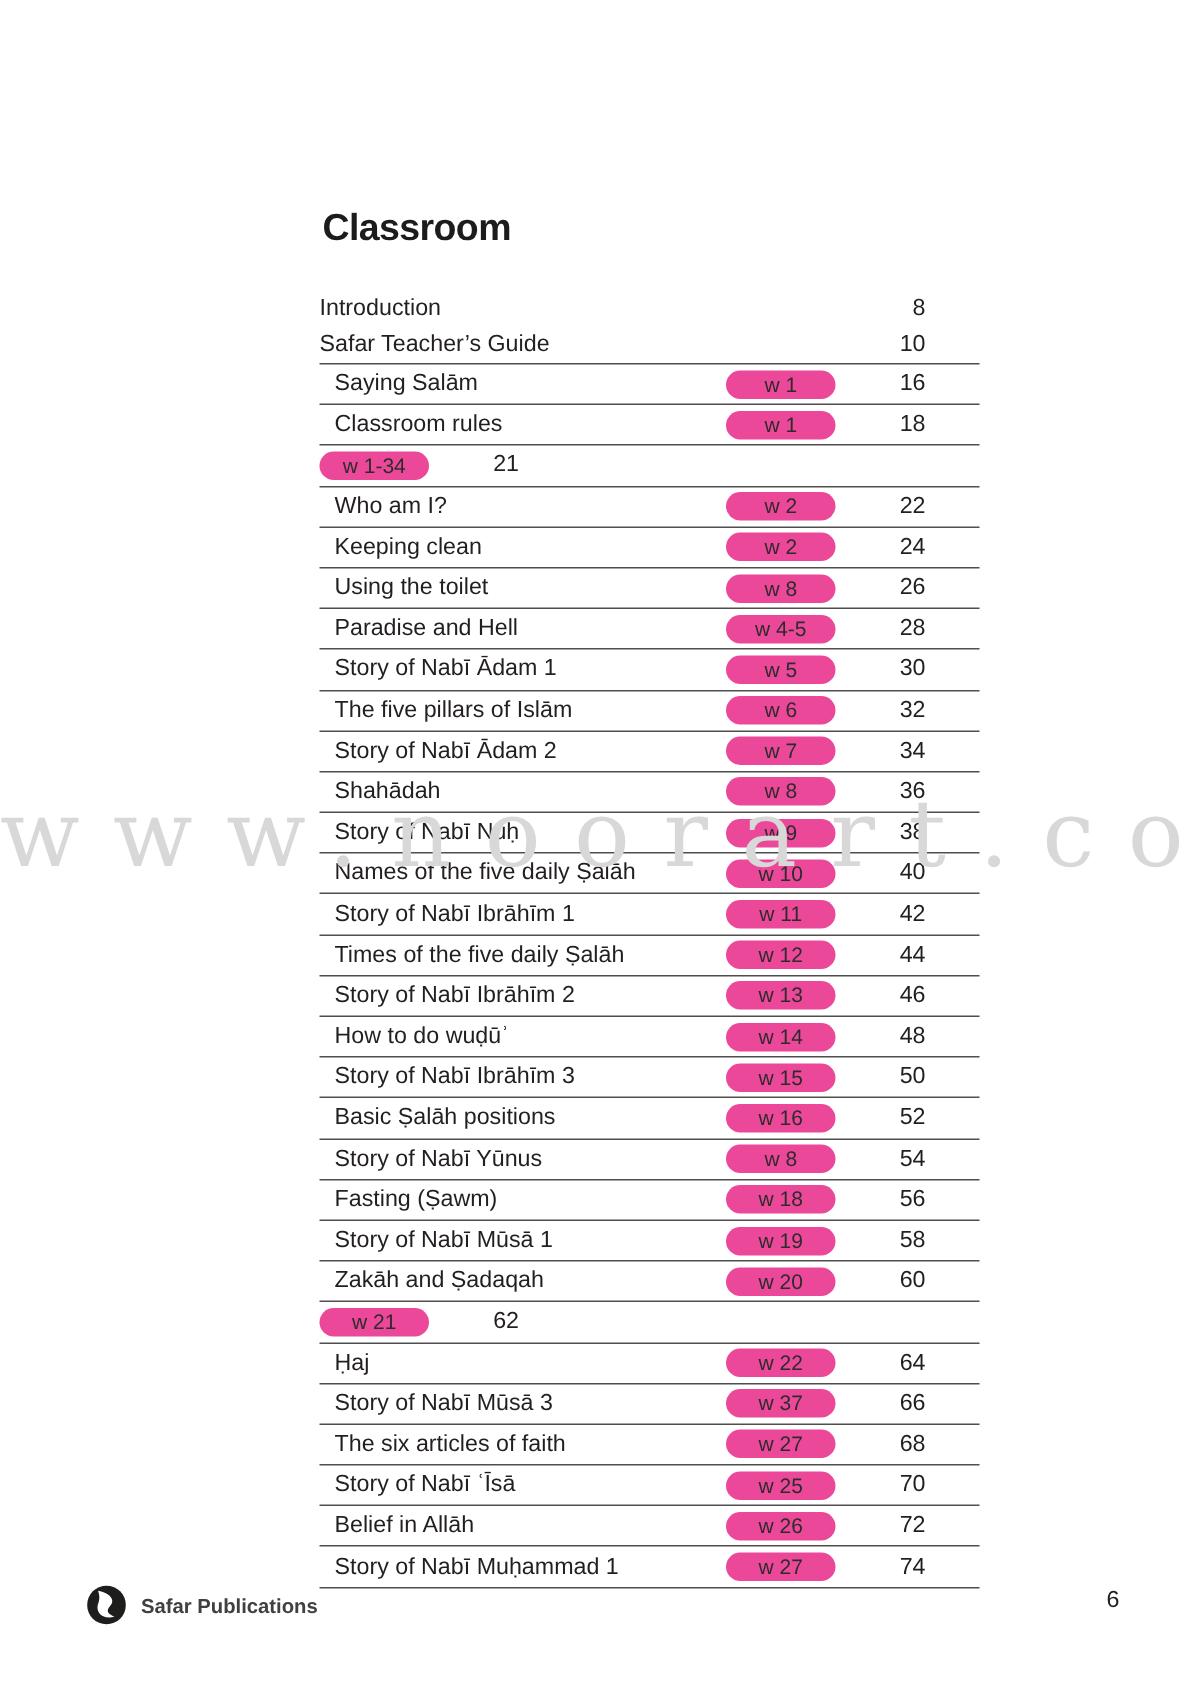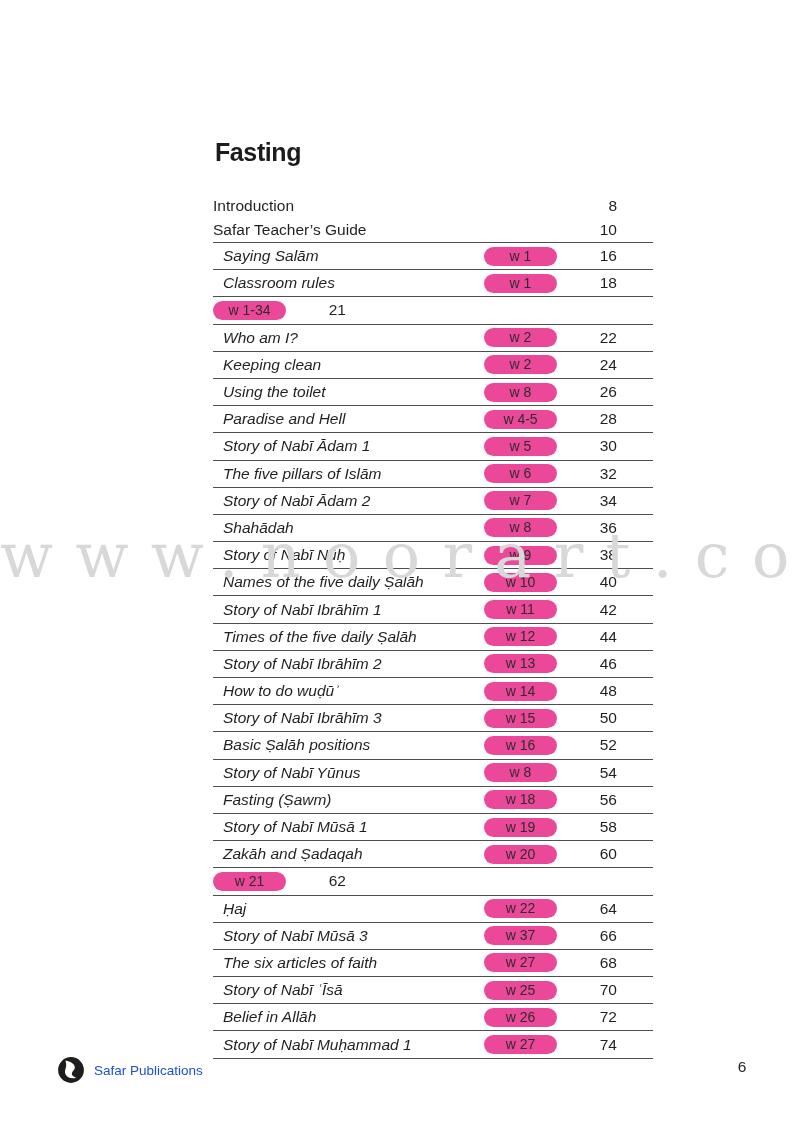--- a/index.html
+++ b/index.html
@@ -14,21 +14,21 @@
     position:absolute; left:215px; top:138px; margin:0;
     font-size:25px; font-weight:bold; letter-spacing:-0.4px; color:#1c1c1c;
   }
 
   .toc { position:absolute; left:213px; top:194px; width:440px; }
   .row { display:flex; align-items:center; font-size:15.5px; color:#231f20; }
   .row.intro { height:24px; }
   .row.sep { border-bottom:1px solid #4e4e4e; }
   .row.badge-row { height:26.2px; border-bottom:1px solid #4e4e4e; }
   .t { flex:1 1 auto; white-space:nowrap; overflow:hidden; }
-  .badge-row .t { padding-left:10px;font-style:italic; }
+  .badge-row .t { padding-left:10px; }
   .w {
     width:73px; flex:none; background:#ec4899; border-radius:10px;
     height:19px; line-height:19px; text-align:center;
     font-size:14px; color:#2c2c2c;
   }
   .p { width:60px; flex:none; text-align:right; }
   .e { width:36px; flex:none; }
 
   .watermark {
     position:absolute; top:519px; left:0; width:100%;
@@ -36,33 +36,33 @@
     font-family:"DejaVu Serif", serif; font-size:62px;
     letter-spacing:0.36em; color:#d8d8d8;
     z-index:5; pointer-events:none;
   }
 
   .footer {
     position:absolute; left:57px; top:1056px;
     display:flex; align-items:center; gap:9px;
   }
   .footer svg { width:28px; height:28px; display:block; }
-  .pub { font-size:13.5px; color:#1d4ed8; }
+  .pub { font-size:13.5px; color:#404040;font-weight:bold; }
 
   .pagenum {
     position:absolute; left:727px; top:1058px; width:30px;
     text-align:center; font-size:15.5px; color:#231f20;
   }
 </style>
 </head>
 <body>
 
 <div class="page">
 
-  <h1 class="title">Fasting</h1>
+  <h1 class="title">Classroom</h1>
 
   <div class="toc">
     <div>
         <div class="row intro">
           <span class="t">Introduction</span>
           <span class="p">8</span>
           <span class="e"></span>
         </div>
         <div class="row intro sep">
           <span class="t">Safar Teacher’s Guide</span>

